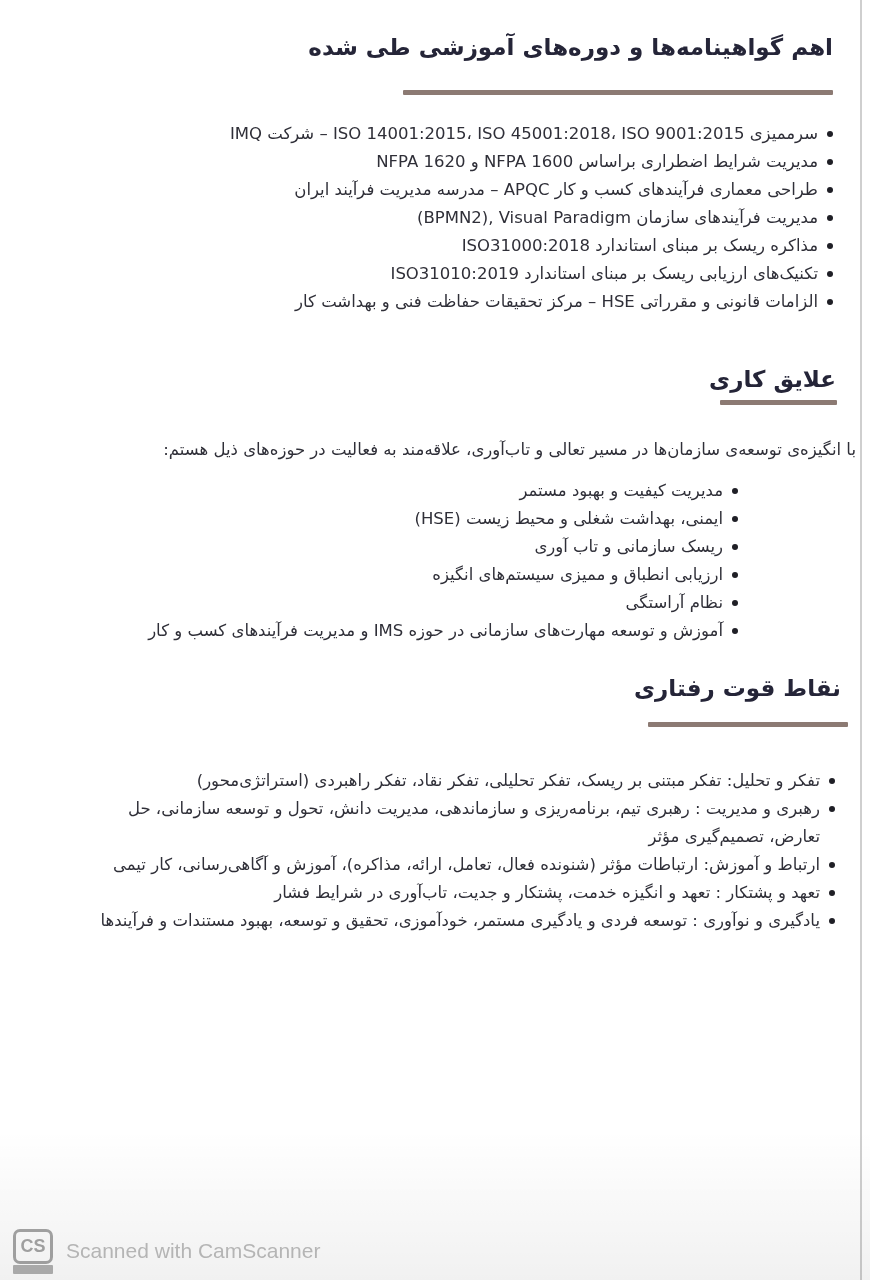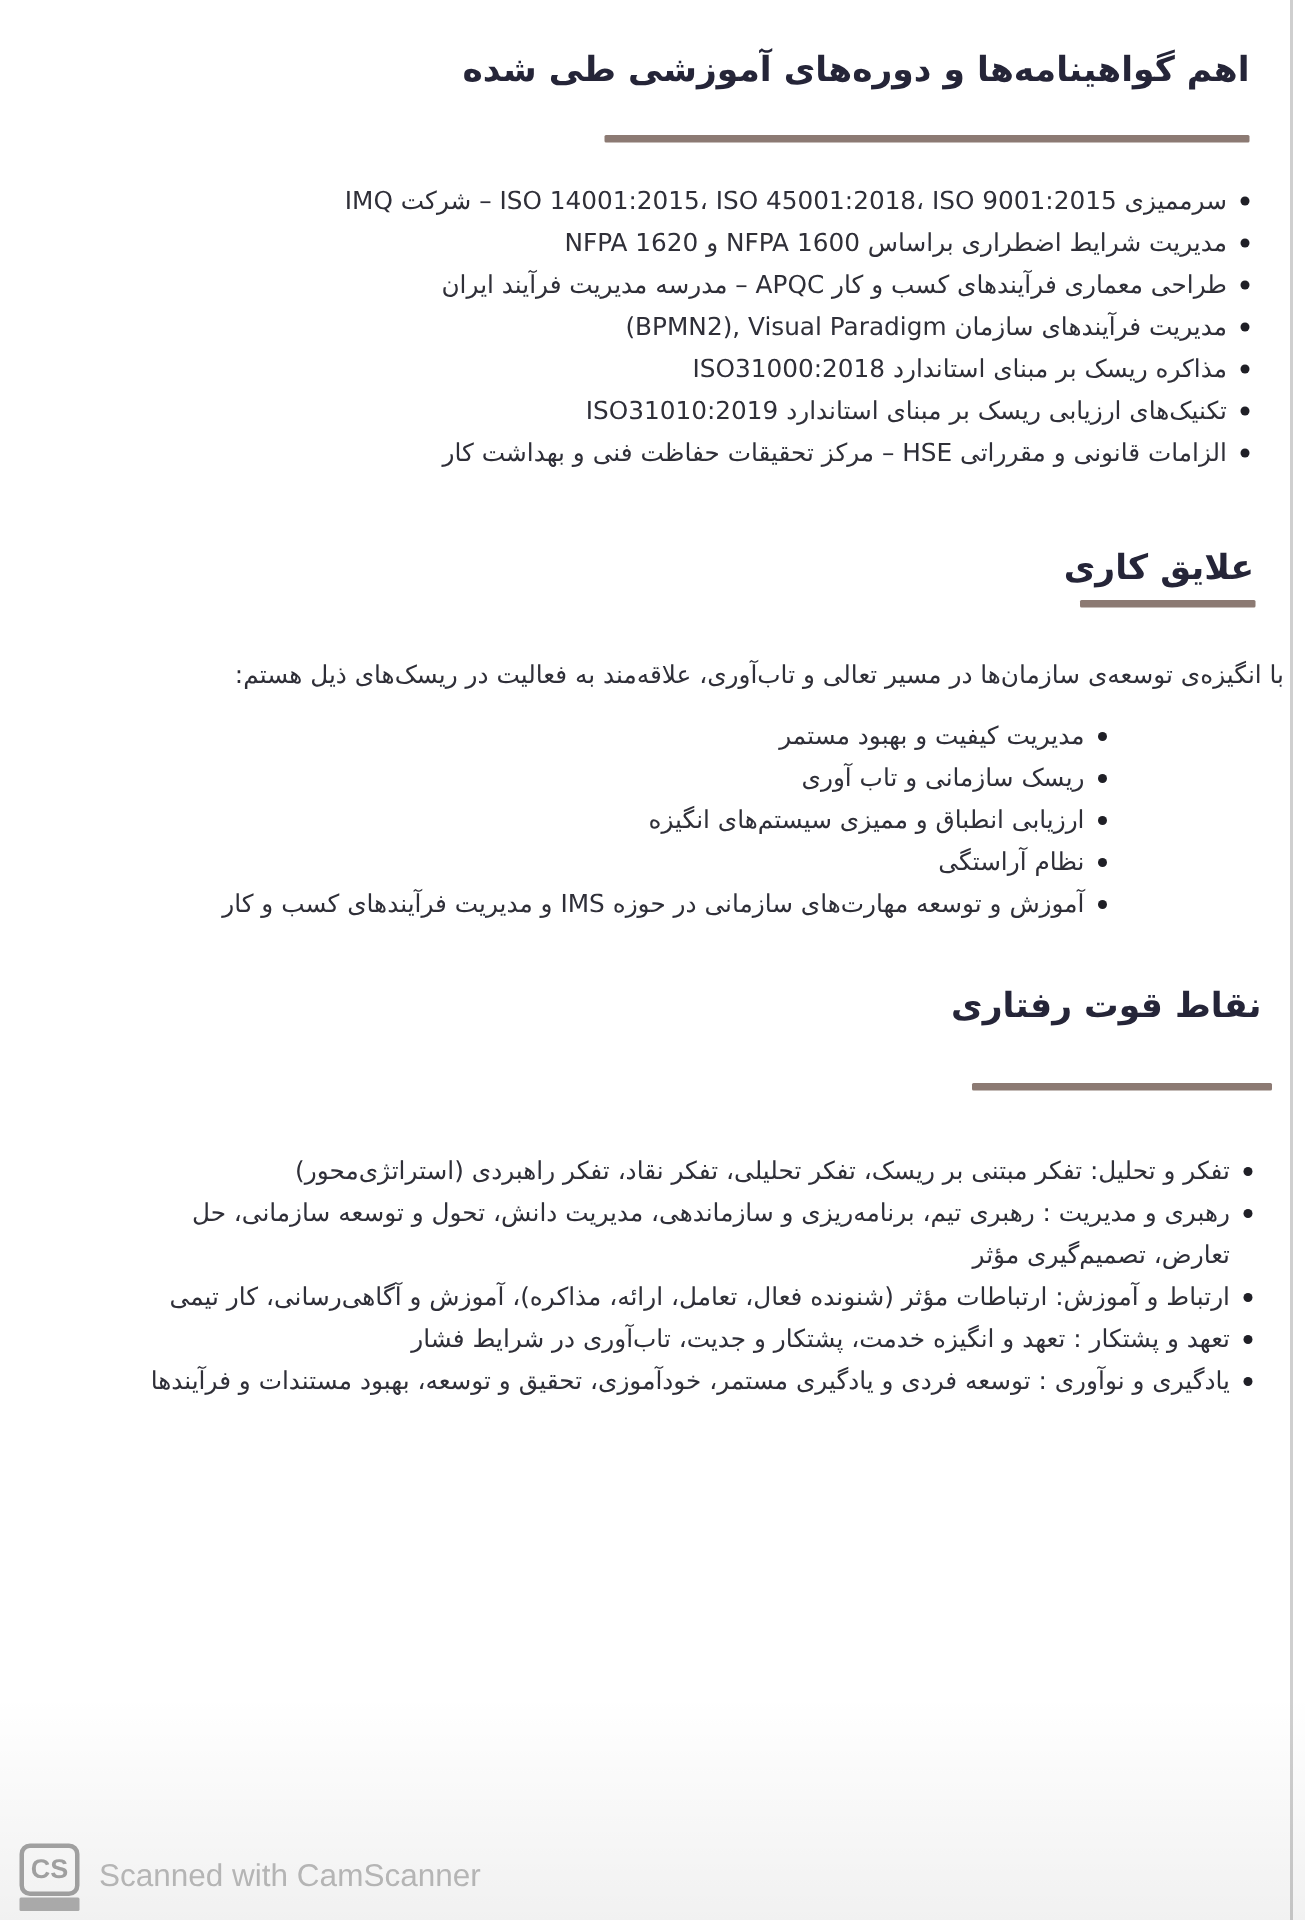--- a/index.html
+++ b/index.html
@@ -52,21 +52,21 @@
     background: #8c7a73;
     border-radius: 1px;
   }
 
   .h1 { top: 31px;  right: 37px; }
   .r1 { top: 90px;  right: 37px; width: 430px; }
 
   .h2 { top: 363px; right: 34px; }
   .r2 { top: 400px; right: 33px; width: 117px; }
 
-  .h3 { top: 655px; right: 29px; }
+  .h3 { top: 672px; right: 29px; }
   .r3 { top: 722px; right: 22px; width: 200px; }
 
   .intro {
     position: absolute;
     top: 436px;
     right: 14px;
     left: 18px;
     direction: rtl;
     text-align: right;
     font-size: 16.5px;
@@ -156,23 +156,24 @@
       <li>مدیریت شرایط اضطراری براساس NFPA 1600 و NFPA 1620</li>
       <li>طراحی معماری فرآیندهای کسب و کار APQC – مدرسه مدیریت فرآیند ایران</li>
       <li>مدیریت فرآیندهای سازمان ‎(BPMN2), Visual Paradigm‎</li>
       <li>مذاکره ریسک بر مبنای استاندارد ISO31000:2018</li>
       <li>تکنیک‌های ارزیابی ریسک بر مبنای استاندارد ISO31010:2019</li>
       <li>الزامات قانونی و مقرراتی HSE – مرکز تحقیقات حفاظت فنی و بهداشت کار</li>
     </ul>
 
   <div class="heading h2">علایق کاری</div>
   <div class="rule r2"></div>
-  <div class="intro">با انگیزه‌ی توسعه‌ی سازمان‌ها در مسیر تعالی و تاب‌آوری، علاقه‌مند به فعالیت در ریسک‌های ذیل هستم:</div>
+  <div class="intro">با انگیزه‌ی توسعه‌ی سازمان‌ها در مسیر تعالی و تاب‌آوری، علاقه‌مند به فعالیت در حوزه‌های ذیل هستم:</div>
   <ul class="blist list2">
       <li>مدیریت کیفیت و بهبود مستمر</li>
+      <li>ایمنی، بهداشت شغلی و محیط زیست (HSE)</li>
       <li>ریسک سازمانی و تاب آوری</li>
       <li>ارزیابی انطباق و ممیزی سیستم‌های انگیزه</li>
       <li>نظام آراستگی</li>
       <li>آموزش و توسعه مهارت‌های سازمانی در حوزه IMS و مدیریت فرآیندهای کسب و کار</li>
     </ul>
 
   <div class="heading h3">نقاط قوت رفتاری</div>
   <div class="rule r3"></div>
   <ul class="blist list3">
       <li>تفکر و تحلیل: تفکر مبتنی بر ریسک، تفکر تحلیلی، تفکر نقاد، تفکر راهبردی (استراتژی‌محور)</li>

